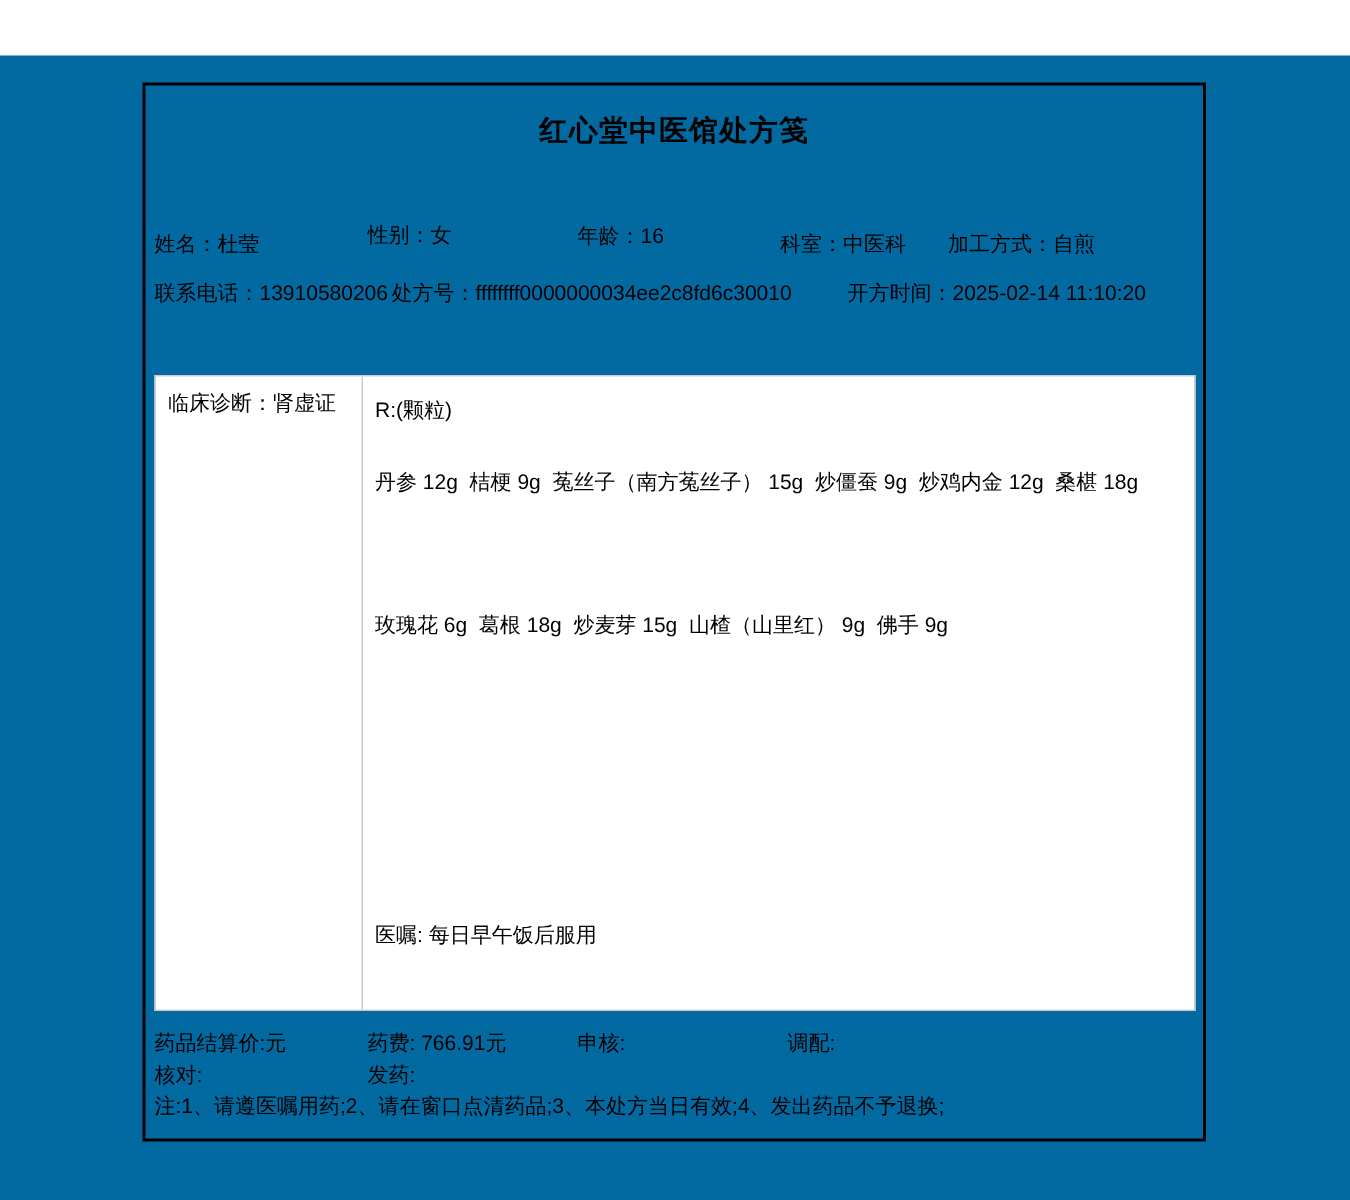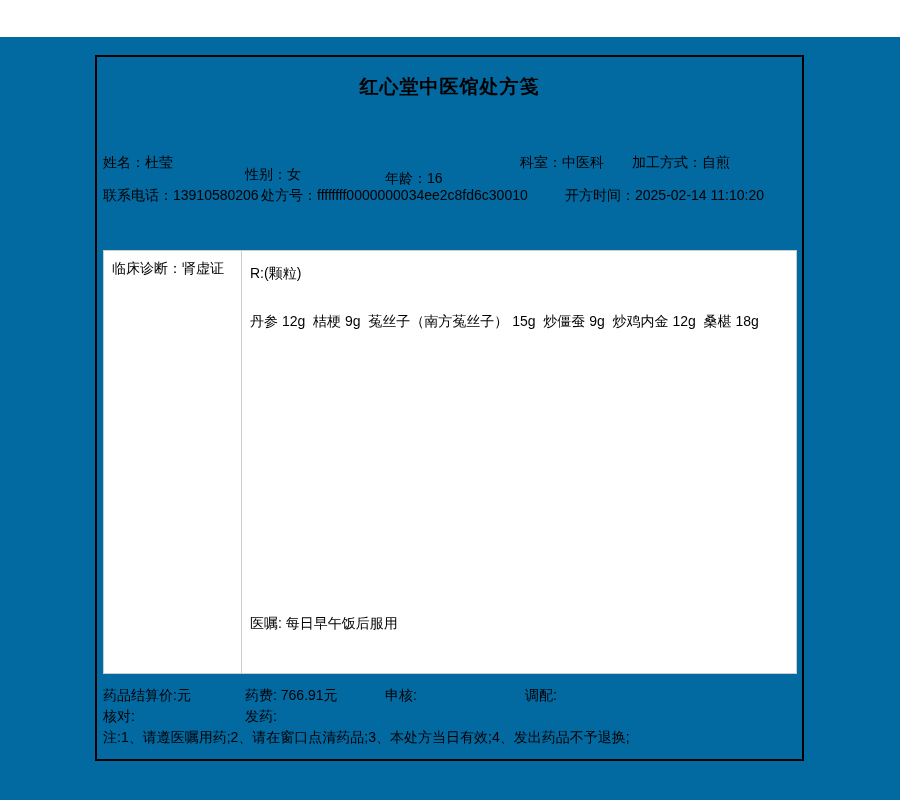--- a/index.html
+++ b/index.html
@@ -59,38 +59,39 @@
 </head>
 <body>
 
 <div class="stage">
 
   <div class="outer-border"></div>
 
   <div class="title">红心堂中医馆处方笺</div>
 
   <span class="abs" style="left:103px;top:117px"><span class="fld-label">姓名：</span><span class="fld-value">杜莹</span></span>
-  <span class="abs" style="left:245px;top:129px"><span class="fld-label">性别：</span><span class="fld-value">女</span></span>
-  <span class="abs" style="left:385px;top:133px"><span class="fld-label">年龄：</span><span class="fld-value">16</span></span>
+  <span class="abs" style="left:245px;top:111px"><span class="fld-label">性别：</span><span class="fld-value">女</span></span>
+  <span class="abs" style="left:385px;top:112px"><span class="fld-label">年龄：</span><span class="fld-value">16</span></span>
   <span class="abs" style="left:520px;top:117px"><span class="fld-label">科室：</span><span class="fld-value">中医科</span></span>
   <span class="abs" style="left:632px;top:117px"><span class="fld-label">加工方式：</span><span class="fld-value">自煎</span></span>
 
   <span class="abs" style="left:103px;top:150px"><span class="fld-label">联系电话：</span><span class="fld-value">13910580206</span></span>
   <span class="abs" style="left:261px;top:150px"><span class="fld-label">处方号：</span><span class="fld-value">ffffffff0000000034ee2c8fd6c30010</span></span>
   <span class="abs" style="left:565px;top:150px"><span class="fld-label">开方时间：</span><span class="fld-value">2025-02-14 11:10:20</span></span>
 
   <div class="inner-box">
     <div class="divider"></div>
   </div>
 
   <span class="abs" style="left:112px;top:223px"><span class="fld-label">临床诊断：</span><span class="fld-value">肾虚证</span></span>
 
   <div class="abs" style="left:250px;top:228px">R:(颗粒)</div>
 
   <div class="rx-line" style="top:276px">丹参 12g  桔梗 9g  菟丝子（南方菟丝子） 15g  炒僵蚕 9g  炒鸡内金 12g  桑椹 18g</div>
+  <div class="rx-line" style="top:371px">玫瑰花 6g  葛根 18g  炒麦芽 15g  山楂（山里红） 9g  佛手 9g</div>
 
   <div class="usage-block">
     <div>医嘱: 每日早午饭后服用</div>
   </div>
 
 
   <span class="abs" style="left:103px;top:650px">药品结算价:元</span>
   <span class="abs" style="left:245px;top:650px">药费: 766.91元</span>
   <span class="abs" style="left:385px;top:650px">申核:</span>
   <span class="abs" style="left:525px;top:650px">调配:</span>

